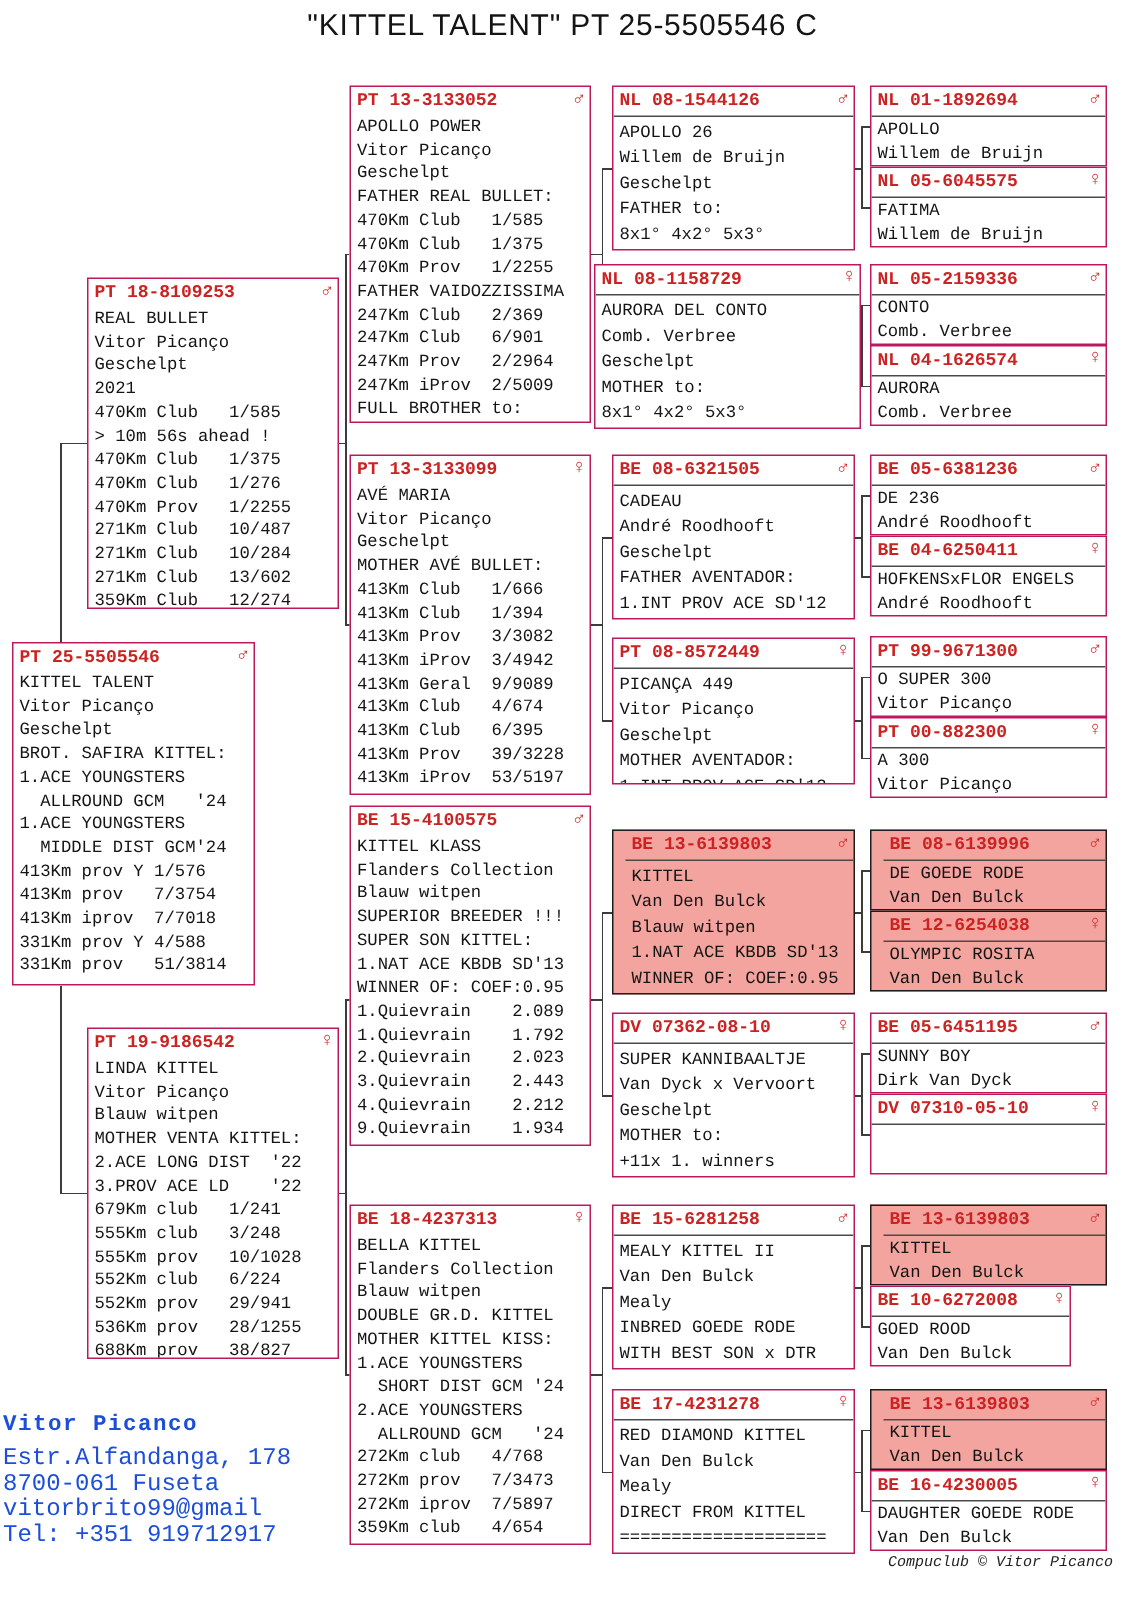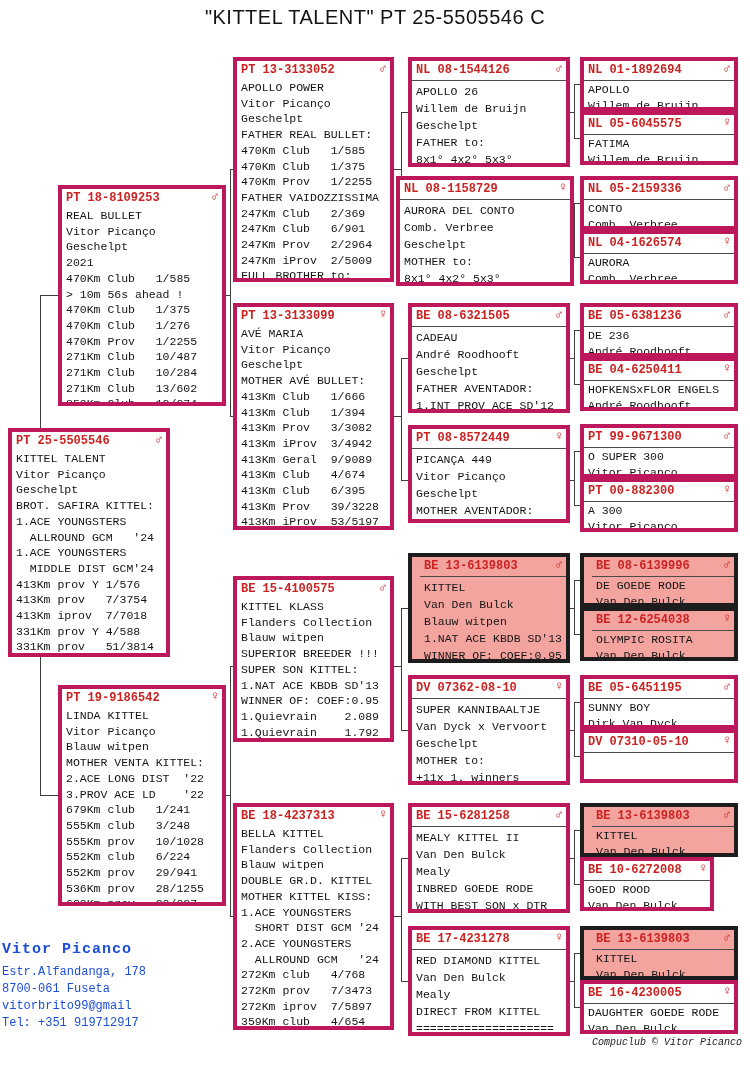--- a/index.html
+++ b/index.html
@@ -2,41 +2,41 @@
 <html><head>
 <meta charset="utf-8">
 <style>
   html,body{margin:0;padding:0;background:#ffffff;}
   .page{position:relative;width:750px;height:1077px;background:#ffffff;overflow:hidden;
         font-family:"Liberation Mono","DejaVu Sans Mono",monospace;}
   .title{position:absolute;top:6px;left:0;width:750px;text-align:center;
          font-family:"Liberation Sans","DejaVu Sans",sans-serif;
          font-size:20px;font-weight:400;color:#141414;letter-spacing:.5px;}
   .connectors{position:absolute;top:0;left:0;pointer-events:none;}
-  .box{position:absolute;box-sizing:border-box;border:4px solid #be185d;background:#fff;
+  .box{position:absolute;box-sizing:border-box;border:1px solid #be185d;background:#fff;
        padding:1px 3px 0 4px;overflow:hidden;}
   .box.pink{background:#f4a49e;border-color:#1d1d1d;padding-left:12px;}
   .hdr{display:flex;justify-content:space-between;align-items:flex-start;
        color:#cc2222;font-weight:bold;font-size:12px;line-height:16px;height:17px;}
   .mid .hdr,.small .hdr{margin:0 -3px 1px -4px;padding:0 3px 0 4px;border-bottom:1px solid #4a4a4a;height:18px;}
   .sex{font-weight:bold;font-size:13px;line-height:14px;}
   .bdy{white-space:pre;font-size:11.5px;color:#141414;}
   .big .bdy{line-height:15.7px;margin-top:1px;}
   .mid .bdy{line-height:17px;margin-top:2px;}
   .small .bdy{line-height:15.5px;margin-top:1px;}
   .owner{position:absolute;left:2px;top:941px;color:#1d4ed8;}
   .owner-name{font-size:15px;font-weight:bold;letter-spacing:1px;margin-bottom:6px;}
-  .owner-lines{white-space:pre;font-size:12px;line-height:17px;}
+  .owner-lines{white-space:pre;font-size:16px;line-height:17px;}
   .credit{position:absolute;top:1037px;right:8px;font-size:10px;font-style:italic;color:#222;}
   .b0{left:8px;top:428px;width:162px;height:229px}
   .b1{left:58px;top:185px;width:168px;height:221px}
   .b2{left:58px;top:685px;width:168px;height:221px}
   .b3{left:233px;top:57px;width:161px;height:225px}
   .b4{left:233px;top:303px;width:161px;height:227px}
-  .b5{left:233px;top:576px;width:161px;height:166px}
+  .b5{left:233px;top:537px;width:161px;height:227px}
   .b6{left:233px;top:803px;width:161px;height:227px}
   .b7{left:408px;top:57px;width:162px;height:110px}
   .b8{left:396px;top:176px;width:178px;height:110px}
   .b9{left:408px;top:303px;width:162px;height:110px}
   .b10{left:408px;top:425px;width:162px;height:98px}
   .b11{left:408px;top:553px;width:162px;height:110px}
   .b12{left:408px;top:675px;width:162px;height:110px}
   .b13{left:408px;top:803px;width:162px;height:110px}
   .b14{left:408px;top:926px;width:162px;height:110px}
   .b15{left:580px;top:57px;width:158px;height:54px}

